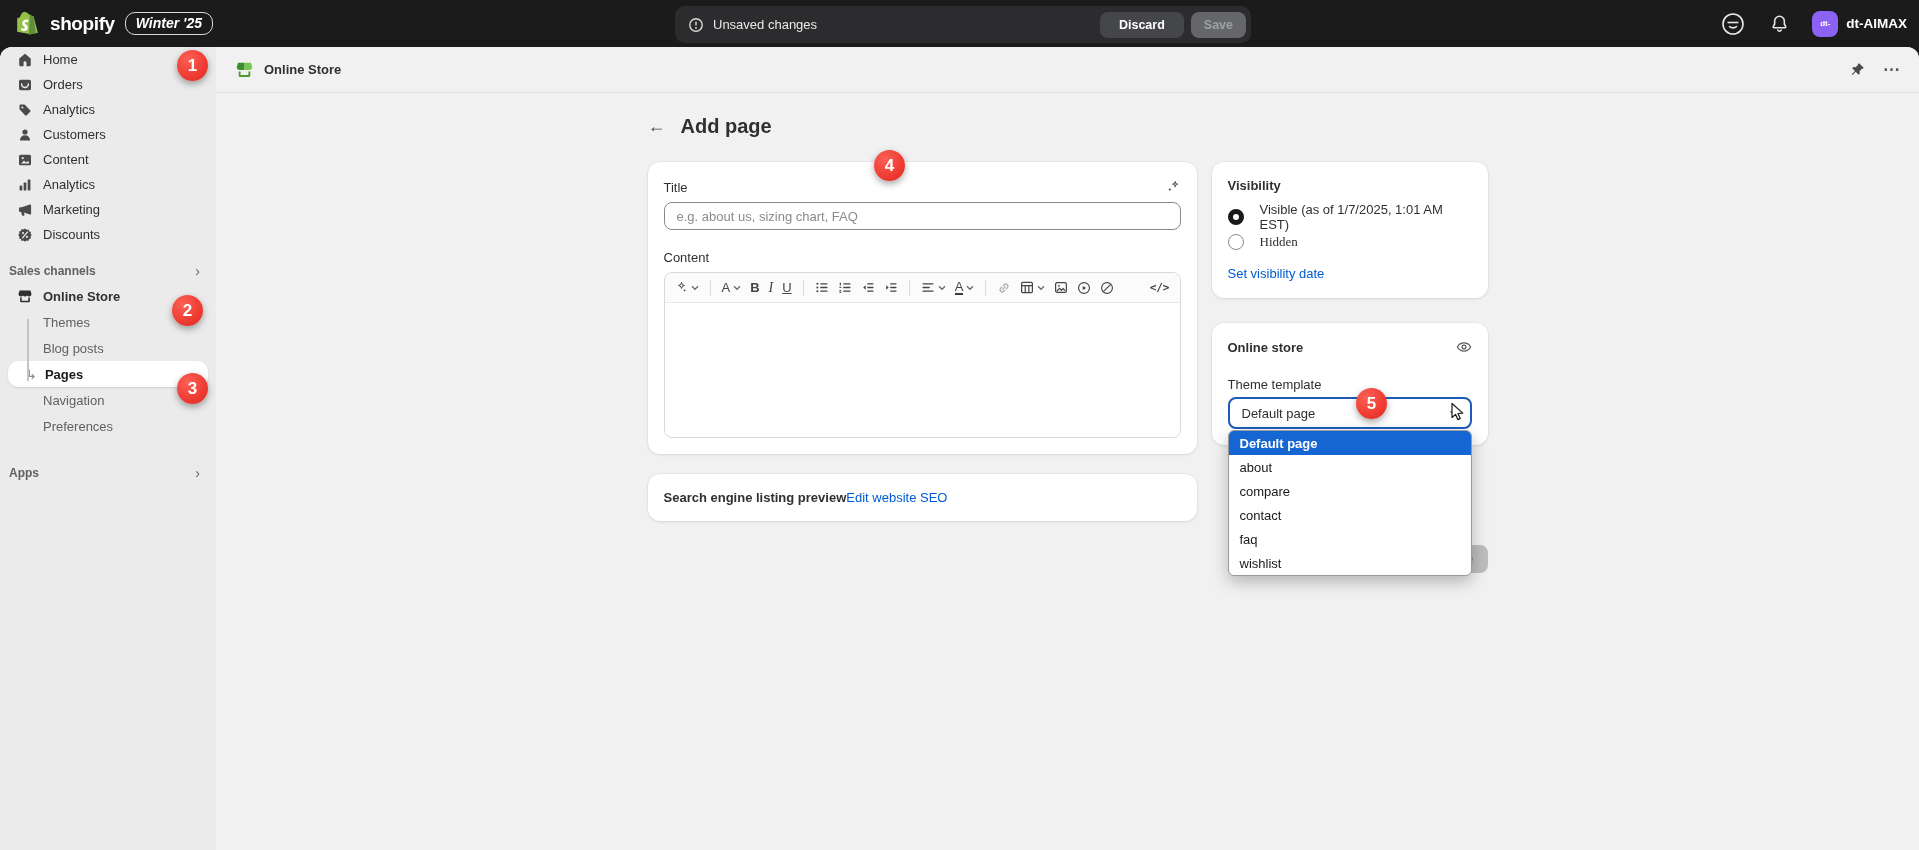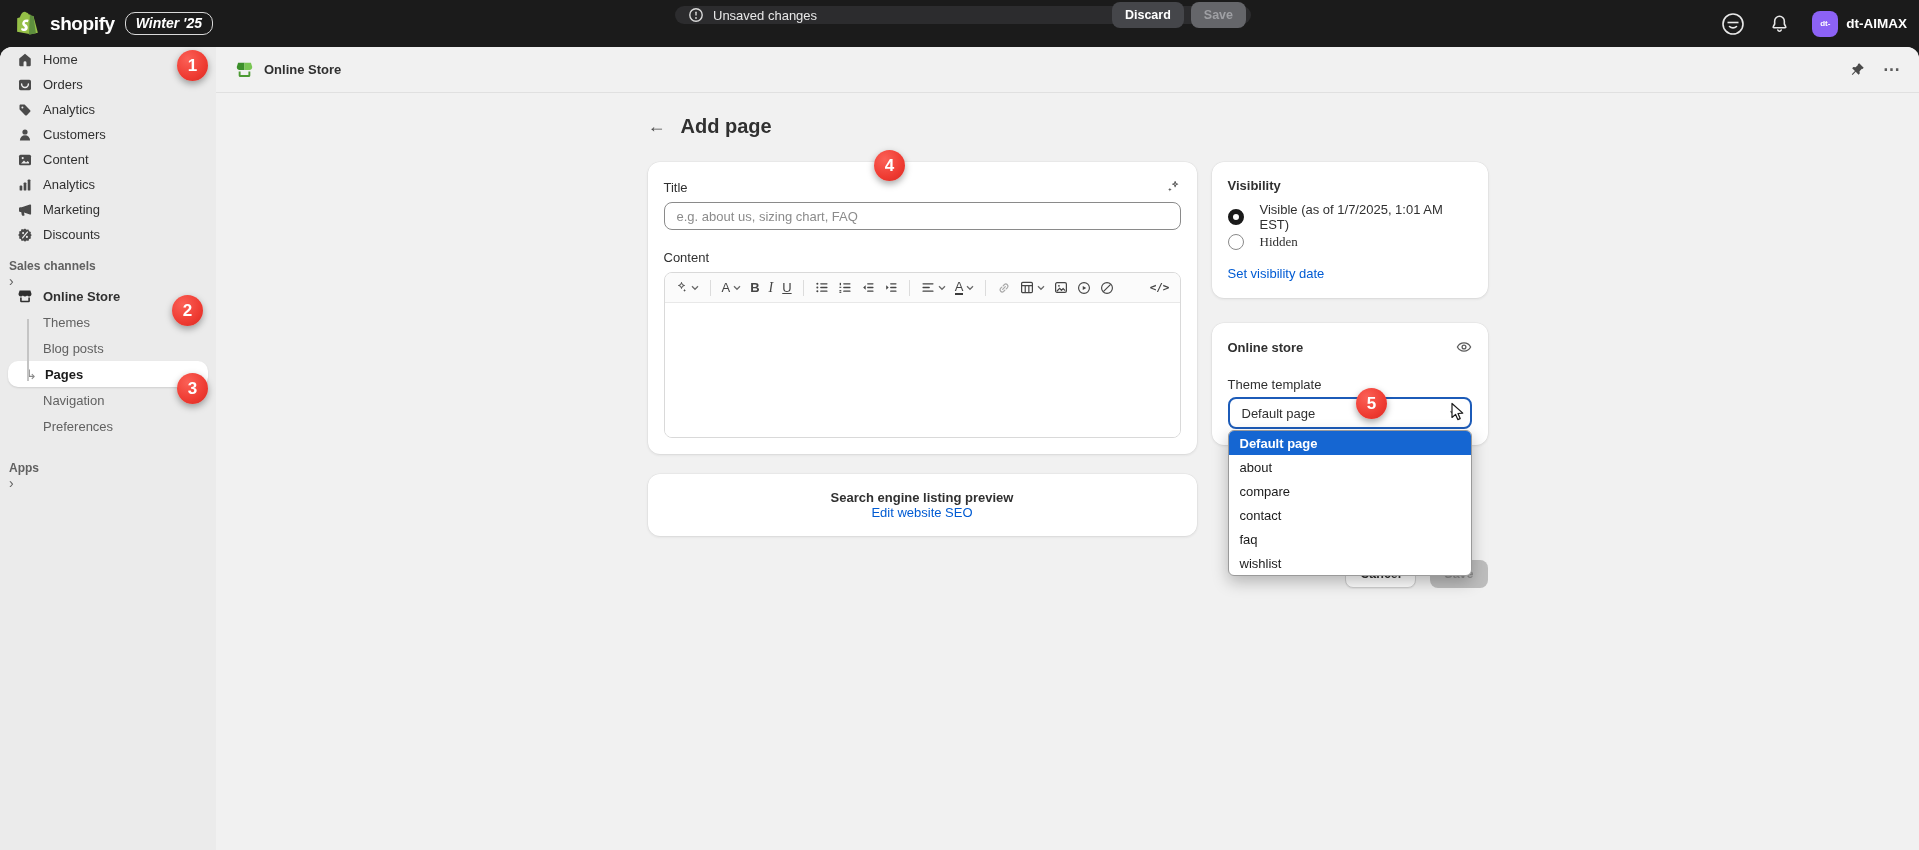--- a/index.html
+++ b/index.html
@@ -11,45 +11,45 @@
     overflow:hidden;
   }
   .canvas { position:relative; width:1919px; height:850px; }
 
   
   .topbar { position:absolute; top:0; left:0; width:1919px; height:47px; background:#1b1b1b; }
   .logo-group { position:absolute; left:16px; top:0; height:47px; display:flex; align-items:center; gap:10px; }
   .brand-name { color:#fff; font-size:19px; font-weight:700; letter-spacing:-0.4px; }
   .version-pill { border:1.5px solid #d9d9d9; color:#fff; font-size:14px; font-weight:700; font-style:italic;
     padding:2px 10px 3px; border-radius:10px; }
-  .unsaved-bar { position:absolute; left:675px; top:6px; width:576px; height:18px; background:#2c2c2e;
+  .unsaved-bar { position:absolute; left:675px; top:6px; width:576px; height:37px; background:#2c2c2e;
     border-radius:10px; display:flex; align-items:center; padding:0 5px 0 13px; }
   .unsaved-text { color:#e8e8e8; font-size:13px; margin-left:9px; }
   .unsaved-spacer { flex:1; }
   .btn-discard { background:#45464a; color:#fff; font-size:12.5px; font-weight:600; border:none;
-    padding:6px 13px; border-radius:8px; cursor:pointer; }
+    padding:6px 19px; border-radius:8px; cursor:pointer; }
   .btn-save-top { background:#65666a; color:#9fa0a4; font-size:12.5px; font-weight:600; border:none;
     padding:6px 13px; border-radius:8px; margin-left:7px; }
   .top-right { position:absolute; right:12px; top:0; height:47px; display:flex; align-items:center; gap:23px; }
   .avatar-chip { display:flex; align-items:center; gap:8px; }
   .avatar { width:26px; height:26px; border-radius:8px; background:#8c62f5; color:#fff; font-size:8px;
     font-weight:700; display:flex; align-items:center; justify-content:center; }
   .user-name { color:#fff; font-size:13.5px; font-weight:700; }
 
   
   .shell { position:absolute; top:47px; left:0; width:1919px; height:803px; border-radius:12px 12px 0 0;
     overflow:hidden; display:flex; background:#f1f1f1; }
 
   
   .sidebar { width:216px; background:#ebebeb; padding-top:0; position:relative; flex:none; }
   .nav-item { height:25px; margin:0 8px; padding:0 9px; display:flex; align-items:center; gap:10px;
     border-radius:10px; font-size:13px; color:#303030; font-weight:500; cursor:pointer; }
   .nav-icon { width:16px; height:16px; display:flex; align-items:center; justify-content:center; flex:none; }
-  .section-header { margin:12px 8px 0 1px; padding:0 8px; height:24px; display:flex; 
-    justify-content:space-between; font-size:12px; font-weight:600; color:#616161;flex-direction:column; }
+  .section-header { margin:12px 8px 0 1px; padding:0 8px; height:24px; display:flex; align-items:center;
+    justify-content:space-between; font-size:12px; font-weight:600; color:#616161; }
   .section-header.apps { margin-top:22px; }
   .chev { color:#616161; font-size:14px; font-weight:400; cursor:pointer; }
   .nav-item.channel { height:26px; font-weight:700; }
   .nav-sub { height:26px; margin:0 8px; padding:0 9px 0 35px; display:flex; align-items:center;
     font-size:13px; color:#616161; cursor:pointer; }
   .nav-sub.active { background:#fff; border-radius:10px; color:#1a1a1a; font-weight:700;
     box-shadow:0 1px 2px rgba(0,0,0,.12); padding-left:18px; gap:8px; }
   .return-glyph { color:#8a8a8a; font-size:13px; font-weight:400; }
   .tree-line { position:absolute; left:27px; top:272px; width:1.5px; height:62px; background:#c4c4c4; }
 
@@ -89,21 +89,21 @@
   .g-italic { font-style:italic; font-family:"Liberation Serif", serif; font-size:14px; }
   .g-under { text-decoration:underline; }
   .g-color { border-bottom:2.5px solid #3b3b3b; padding-bottom:0.5px; }
   .g-code { font-size:11px; font-weight:700; font-family:"DejaVu Sans Mono", monospace; }
   .tdiv { width:1px; height:16px; background:#dcdcdc; margin:0 2px; }
   .t-spacer { flex:1; }
   .editor-body { height:134px; background:#fff; cursor:text; }
   .dim { opacity:0.45; }
 
   .seo-card { margin-top:20px; }
-  .seo-header { display:flex; align-items:center; justify-content:flex-start;flex-direction:column; }
+  .seo-header { display:flex; align-items:center; justify-content:flex-start; }
   .card-heading { font-size:13px; font-weight:700; color:#303030; }
   .blue-link { font-size:13px; color:#005bd3; text-decoration:none; cursor:pointer; }
   .seo-desc { margin-top:20px; font-size:13px; color:#303030; line-height:1.4; }
 
   .radio-row { display:flex; align-items:center; gap:16px; height:20px; cursor:pointer; }
   .radio-row.first { margin-top:14px; }
   .radio-row.second { margin-top:5px;font-family:Liberation Serif, serif; }
   .radio { width:16px; height:16px; border-radius:50%; flex:none; }
   .radio.on { border:5px solid #1a1a1a; background:#fff; }
   .radio.off { border:1.5px solid #8a8a8a; background:#fff; }

